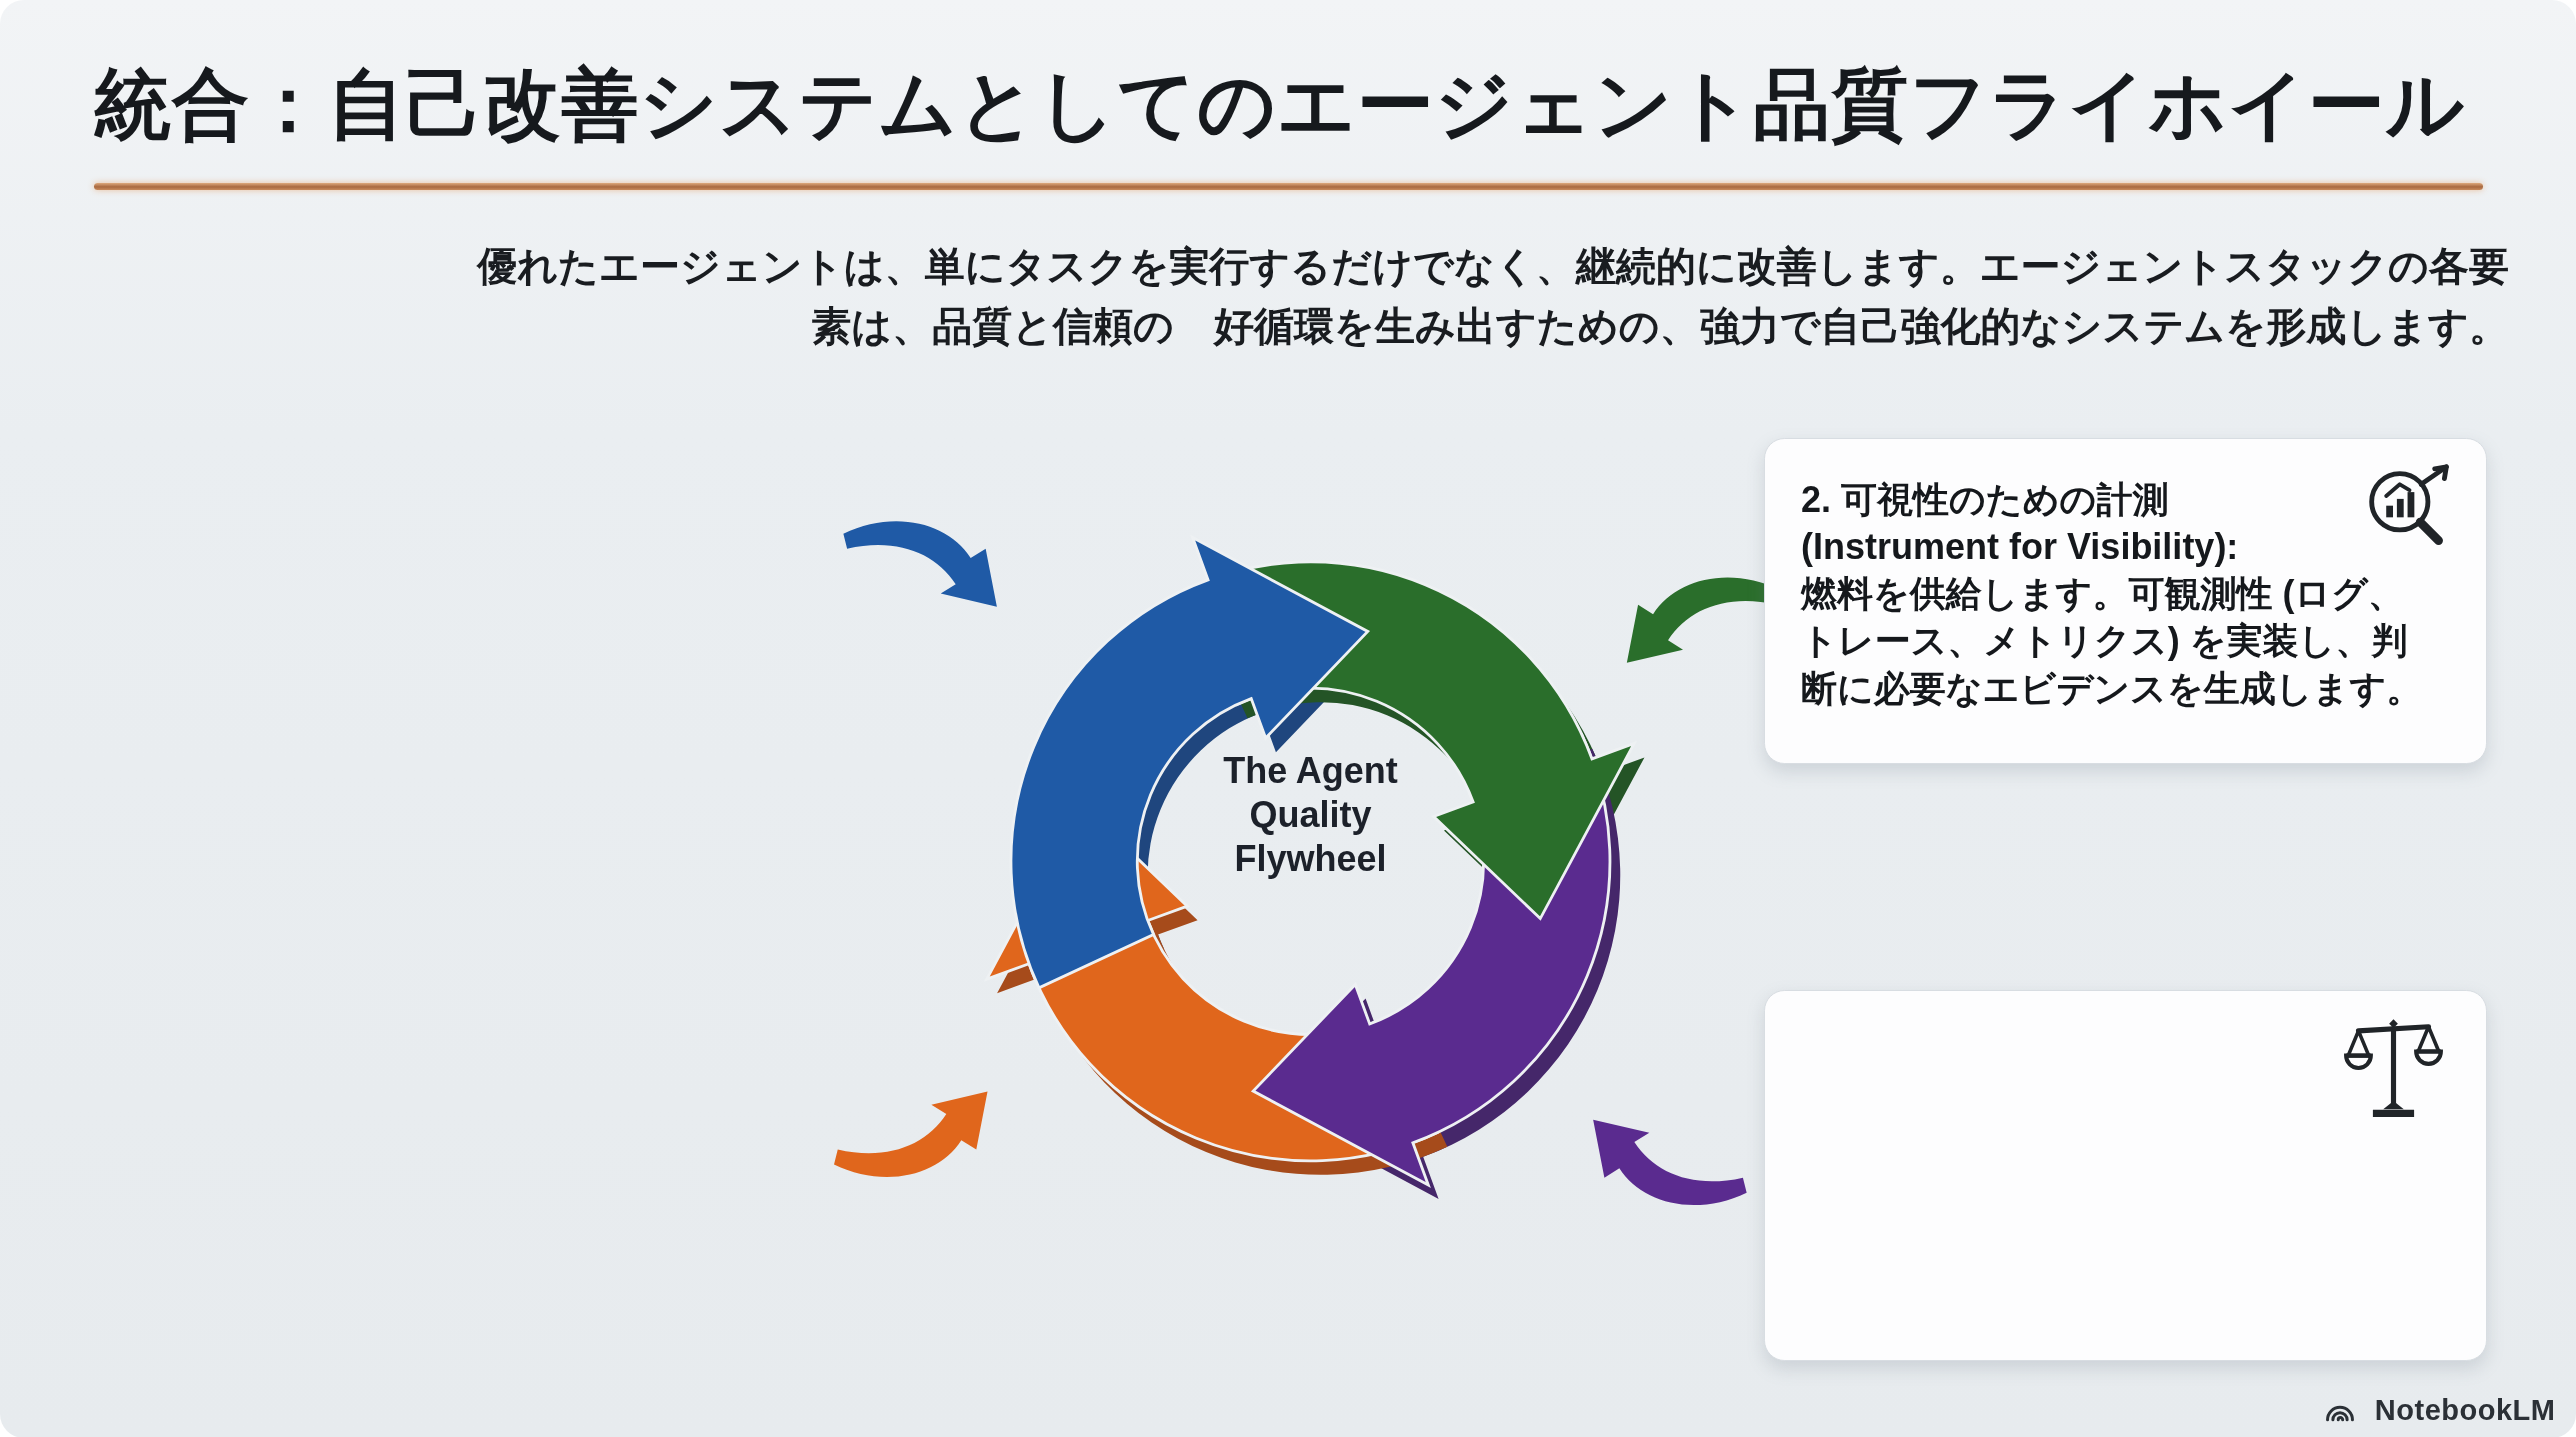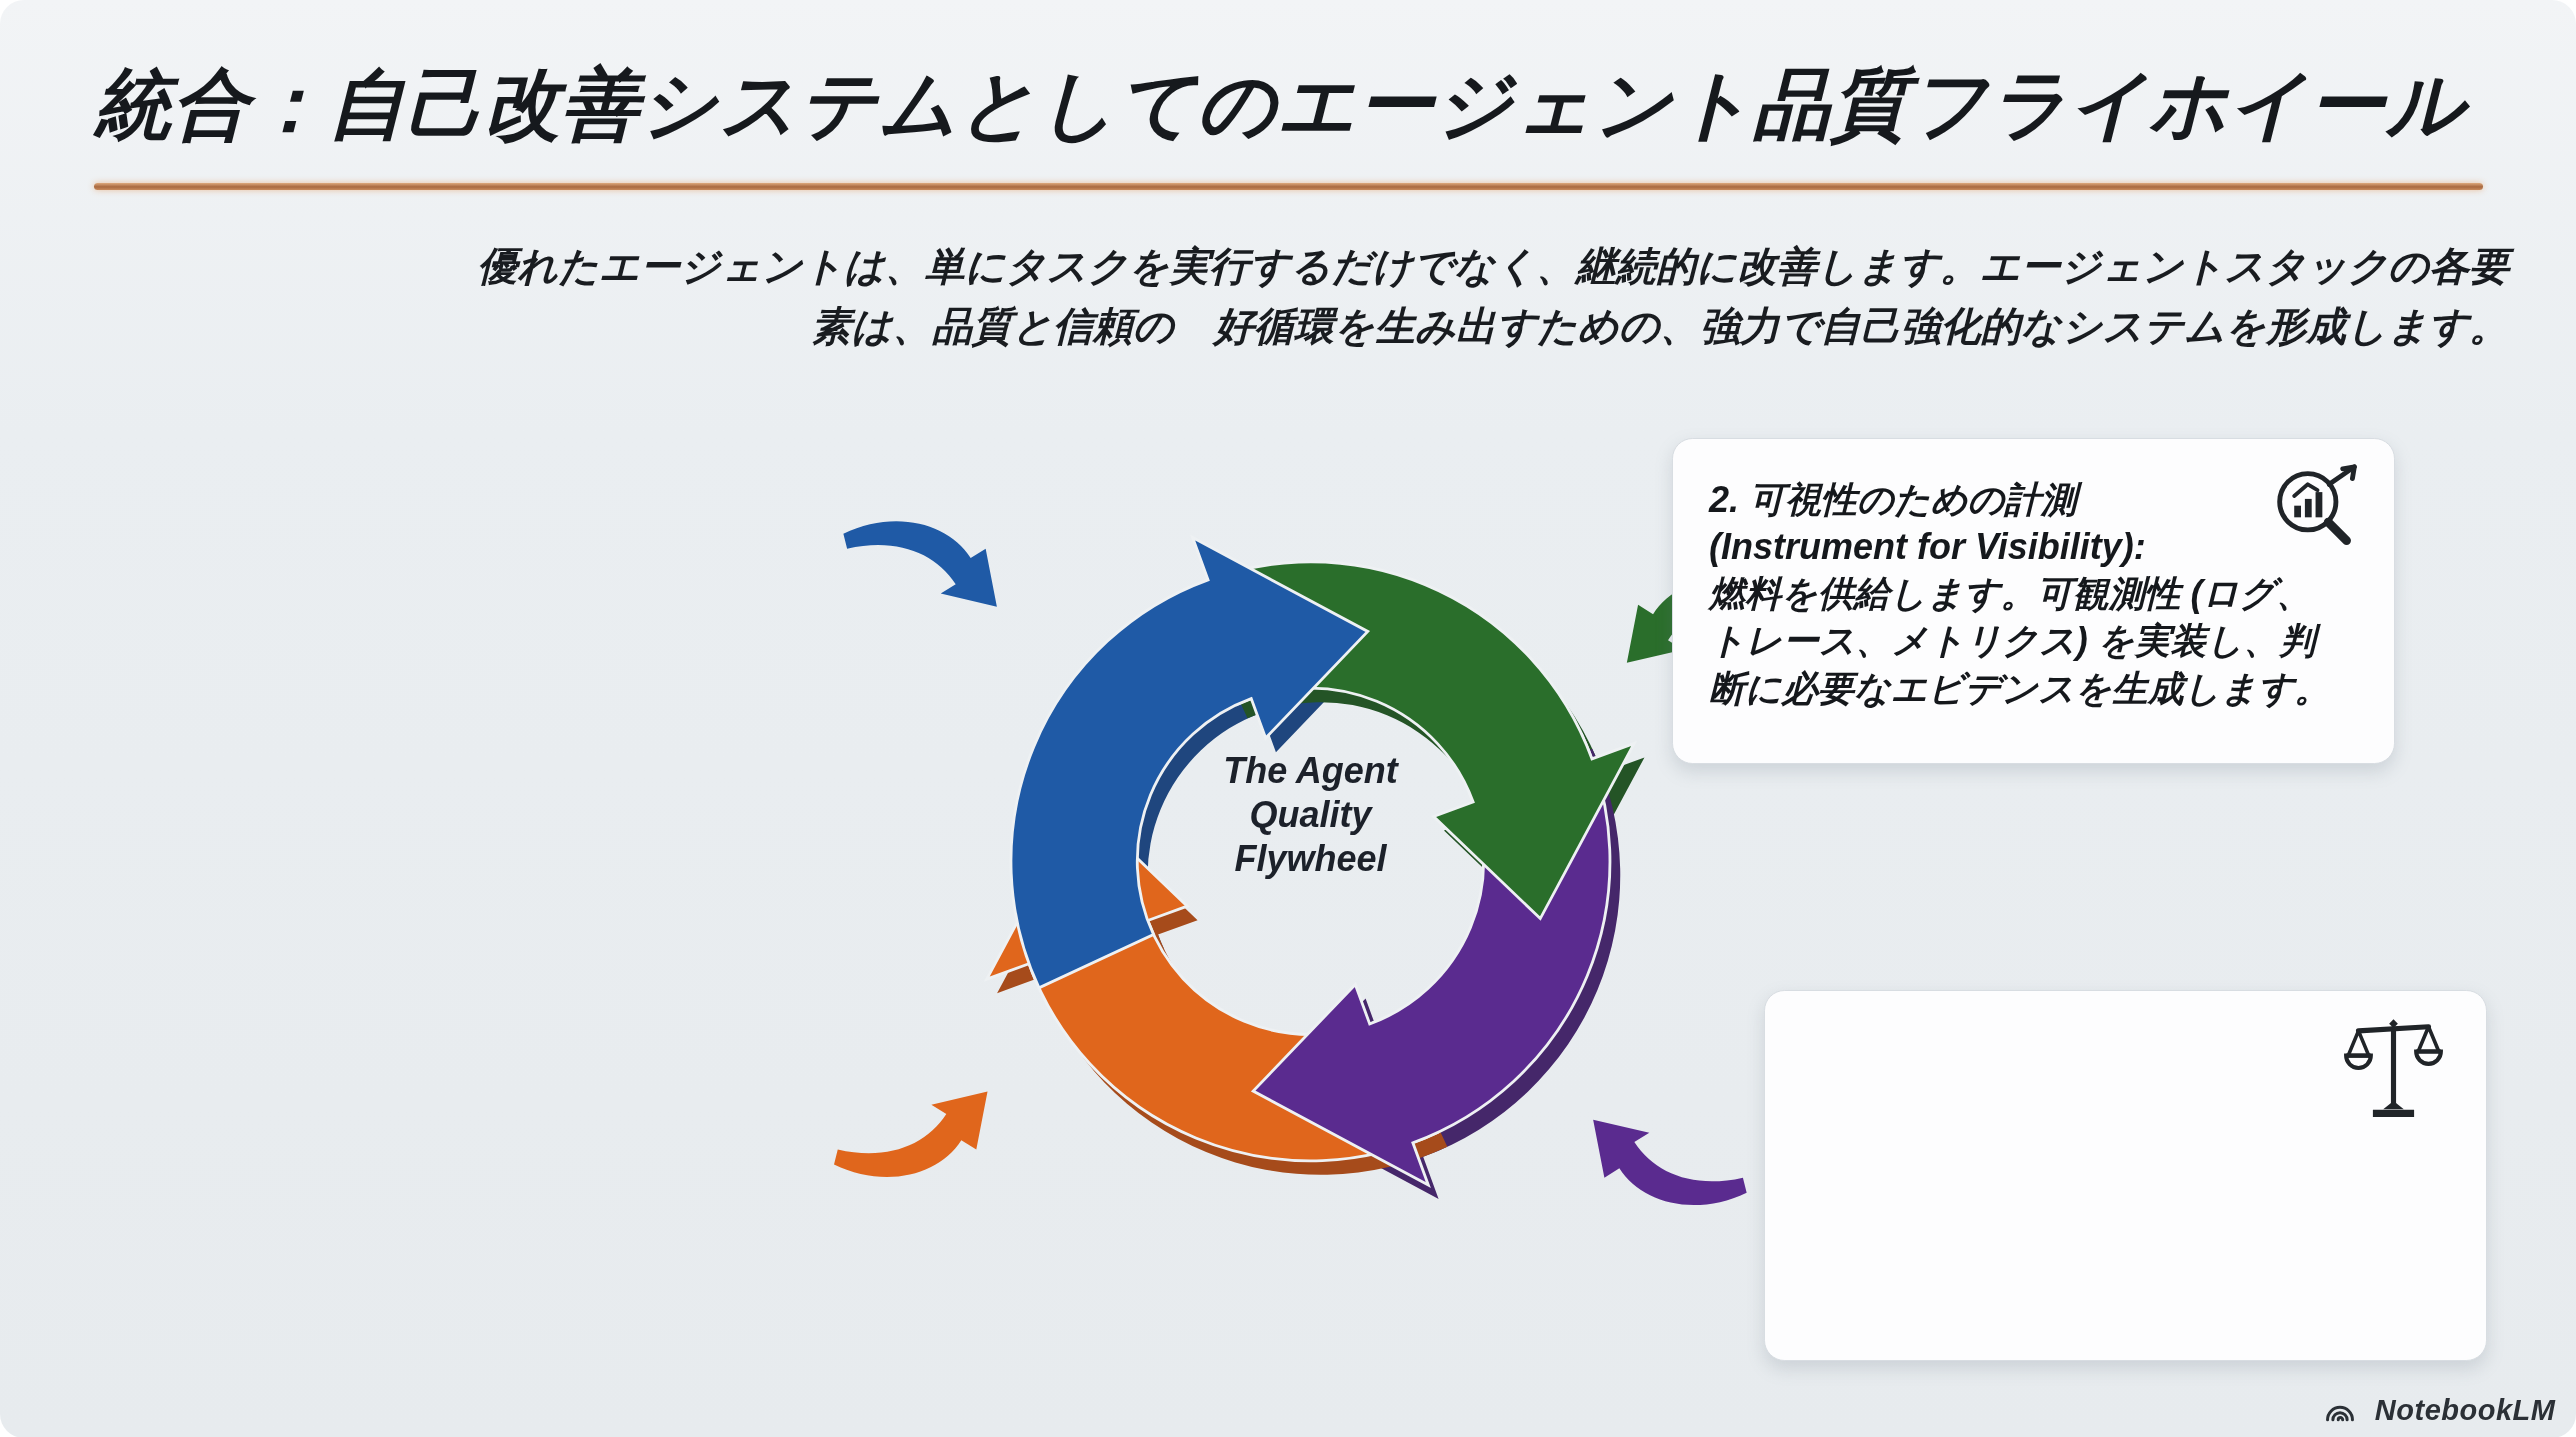--- a/index.html
+++ b/index.html
@@ -4,21 +4,20 @@
 <style>
   html,body{margin:0;padding:0;background:#ffffff;}
   *{box-sizing:border-box;}
   #slide{
     position:relative;
     width:2576px;height:1438px;
     background:linear-gradient(180deg,#f2f4f6 0%,#eaeef1 30%,#e7ebee 100%);
     font-family:"Liberation Sans","DejaVu Sans",sans-serif;
     overflow:hidden;
     border-radius:24px;
-    font-style:italic;
   }
   .title{
     position:absolute;left:94px;top:54px;width:2396px;
     font-size:77px;font-weight:800;letter-spacing:0.9px;
     color:#16191d;white-space:nowrap;
   }
   .title-rule{
     position:absolute;left:94px;top:183px;width:2389px;height:6.6px;
     border-radius:3.7px;
     background:linear-gradient(180deg,#dda87c 0%,#a9693f 55%,#c88a5c 100%);
@@ -34,21 +33,21 @@
     position:absolute;background:#fdfdfe;border:1.9px solid #d8dde2;
     border-radius:20.6px;box-shadow:0 7.5px 17px rgba(110,122,135,.22);
   }
   .card .txt{
     position:absolute;left:36px;right:28px;
     font-size:36px;font-weight:700;line-height:1.31;color:#15181c;
     white-space:pre-line;
   }
   #box1{left:101px;top:438px;width:723px;height:309px;}
   #box1 .txt{top:41px;}
-  #box2{left:1672px;top:438px;width:723px;height:326px;}
+  #box2{left:1764px;top:438px;width:723px;height:326px;}
   #box2 .txt{top:37px;}
   #box3{left:1764px;top:990px;width:723px;height:371px;}
   #box3 .txt{top:116px;}
   #box4{left:101px;top:934px;width:723px;height:438px;}
   #box4 .txt{top:148px;}
   .icon-tr{position:absolute;top:24px;right:28px;width:97px;height:97px;}
   .icon-tr-tall{position:absolute;top:20.6px;right:41px;width:103px;height:114px;}
   .icon-tl{position:absolute;top:26px;left:32px;width:94px;height:94px;}
   #wheel-svg{position:absolute;left:0;top:0;width:2576px;height:1438px;}
   .center-label{

